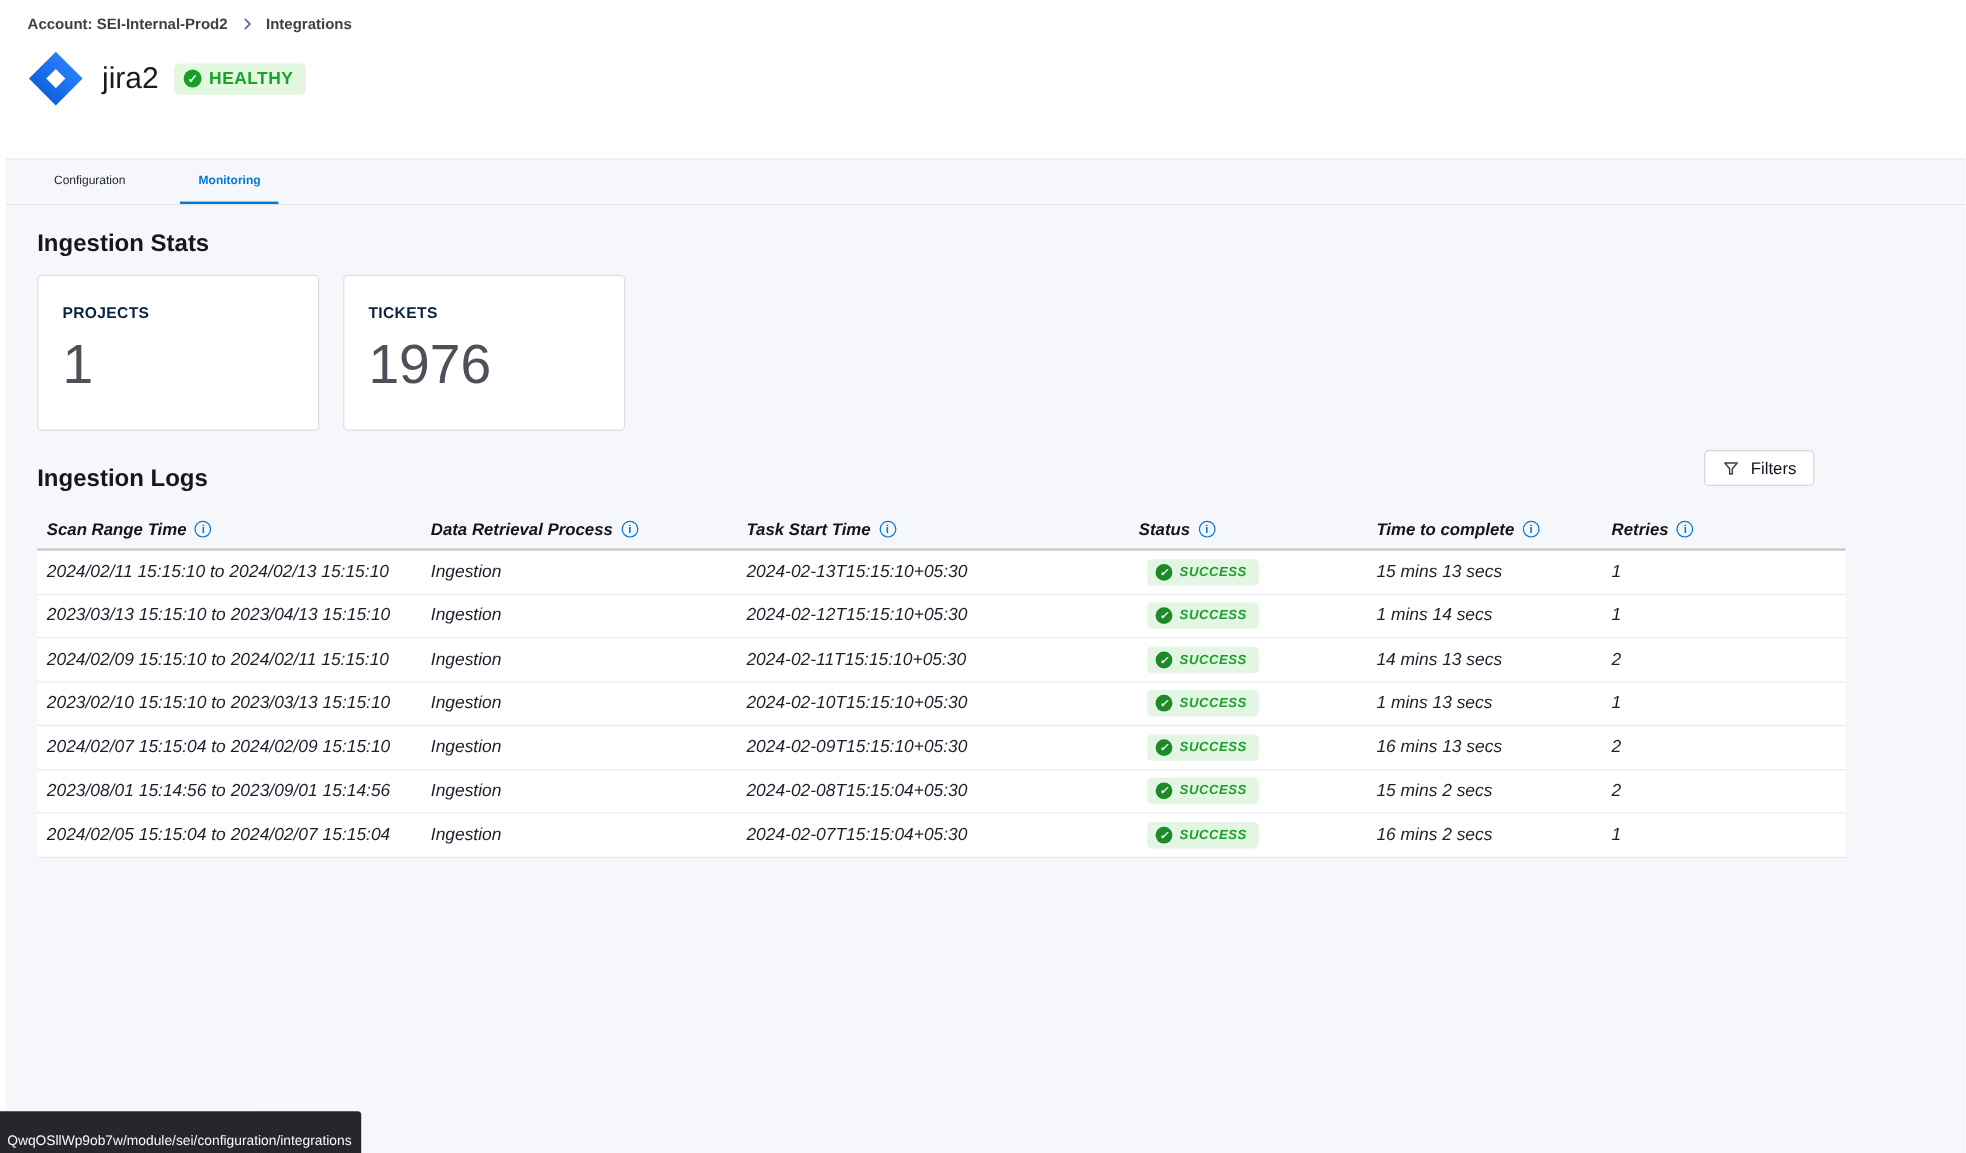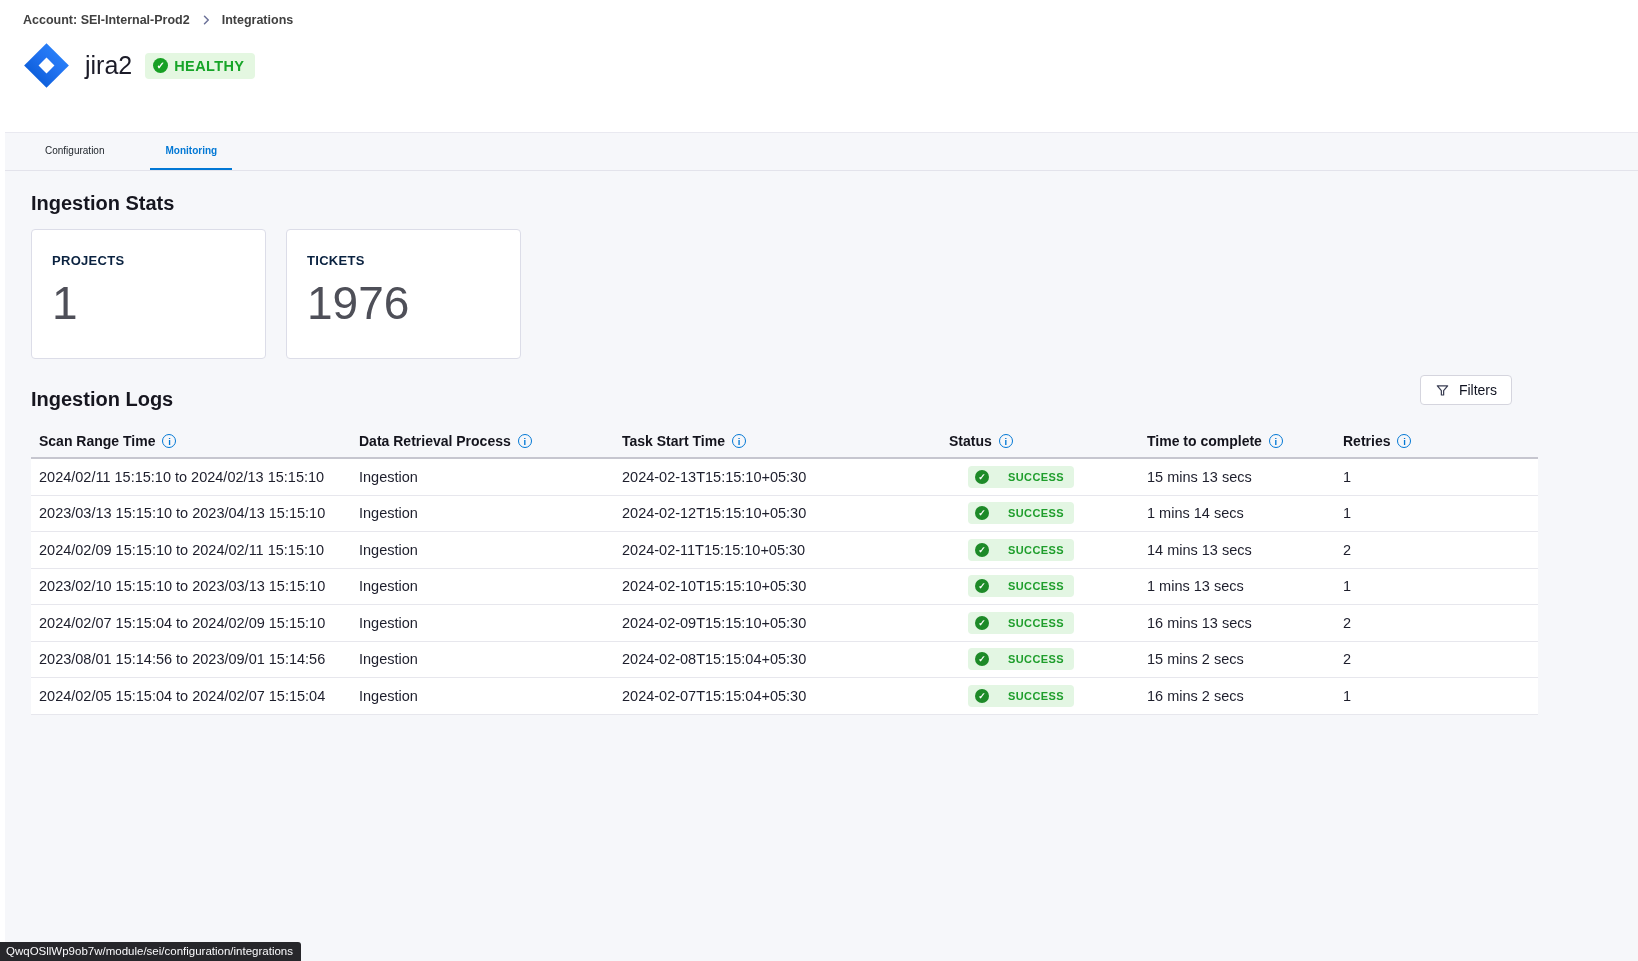--- a/index.html
+++ b/index.html
@@ -45,38 +45,38 @@
   .logs-header { position:relative; margin:20px 100px 0 26px; height:32px;
                  display:flex; align-items:flex-end; }
   .filters-btn { position:absolute; right:26px; top:-4px; display:flex; align-items:center; gap:9px;
                  background:#fff; border:1px solid #D5D5DE; border-radius:4px; padding:6px 14px;
                  font-size:14px; color:#0F1220; cursor:pointer; }
   .filters-btn svg { display:block; }
 
   
   .logs-table { margin:14px 100px 0 26px; }
   .thead, .trow { display:grid; grid-template-columns:328px 263px 327px 198px 196px auto;
-                  align-items:center; }
+                  align-items:center;font-style:italic; }
   .thead { height:34px; border-bottom:2px solid #C6C6CF; }
   .th { display:flex; align-items:center; gap:7px; font-size:14px; font-weight:700; color:#14141D; }
   .th:first-child, .cell:first-child { padding-left:8px; }
   .info-icon { width:14px; height:14px; border-radius:50%; border:1.5px solid #0278D5;
                color:#0278D5; font-size:9.5px; font-weight:700; font-style:normal;
                display:inline-flex; align-items:center; justify-content:center; cursor:pointer; }
   .info-icon::before { content:"i"; }
   .trow { height:36.5px; background:#ffffff; border-bottom:1px solid #E7E7ED;
           font-size:14.5px; color:#1D1E2C; }
-  .status-badge { display:inline-flex; align-items:center; gap:19px; background:#E3F6E3;
-                  border-radius:4px; padding:4px 10px 4px 7px; margin-left:19px; width:fit-content; }
+  .status-badge { display:inline-flex; align-items:center; gap:6px; background:#E3F6E3;
+                  border-radius:4px; padding:4px 10px 4px 7px; margin-left:7px; width:fit-content; }
   .status-badge .txt { font-size:11px; font-weight:700; color:#1F9E2C; letter-spacing:.4px; }
   .status-badge .check-circle { width:14px; height:14px; background:#1D8A28; font-size:9px; }
 
   
   .url-preview { position:absolute; left:0; bottom:0; background:#27272B; color:#FAFAFC;
-                 font-size:11.5px; padding:3px 8px 4px 6px; border-top-right-radius:3px; }
+                 font-size:11.5px; padding:19px 8px 4px 6px; border-top-right-radius:3px; }
 </style>
 </head>
 <body>
 
 <div class="page">
 
   <div class="breadcrumb">
     <span class="crumb">Account: SEI-Internal-Prod2</span>
     <span class="crumb-sep">
       <svg width="12" height="12" viewBox="0 0 16 16">

